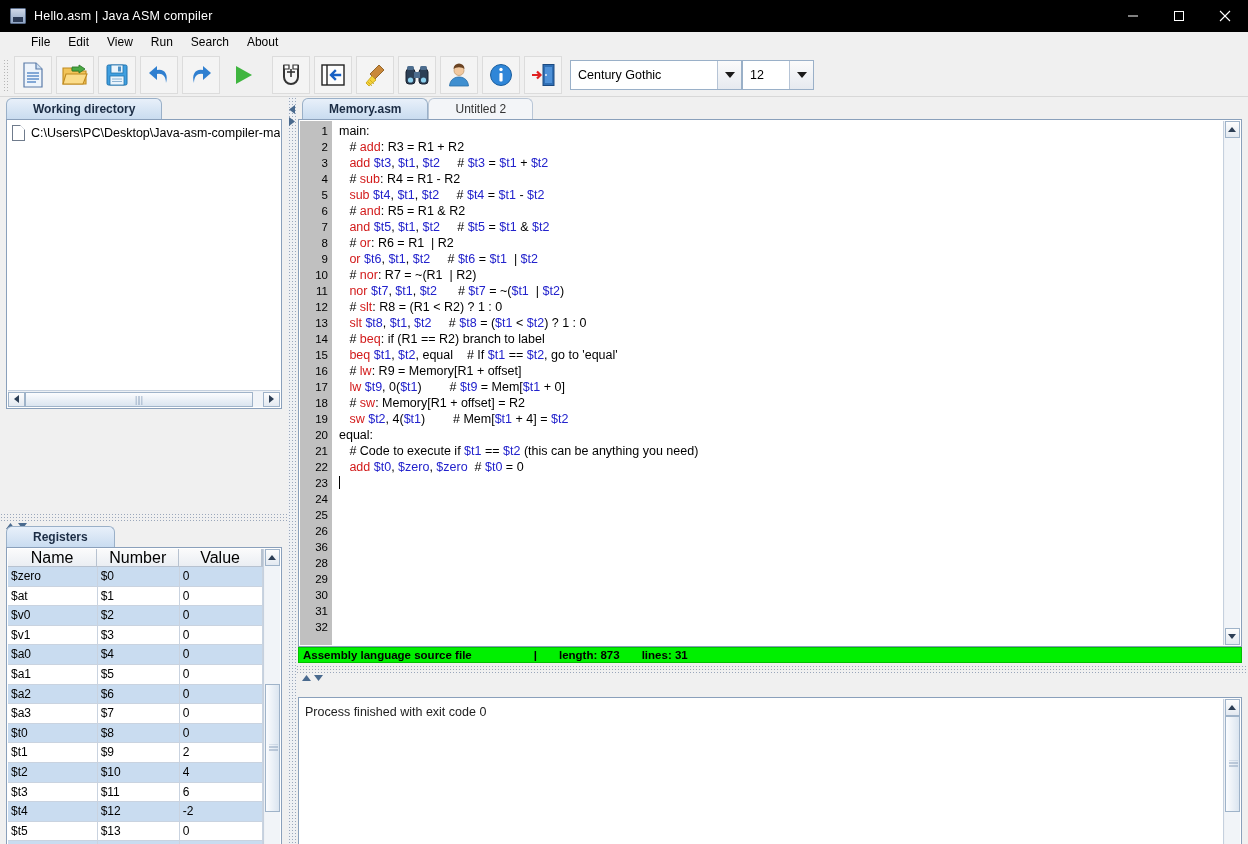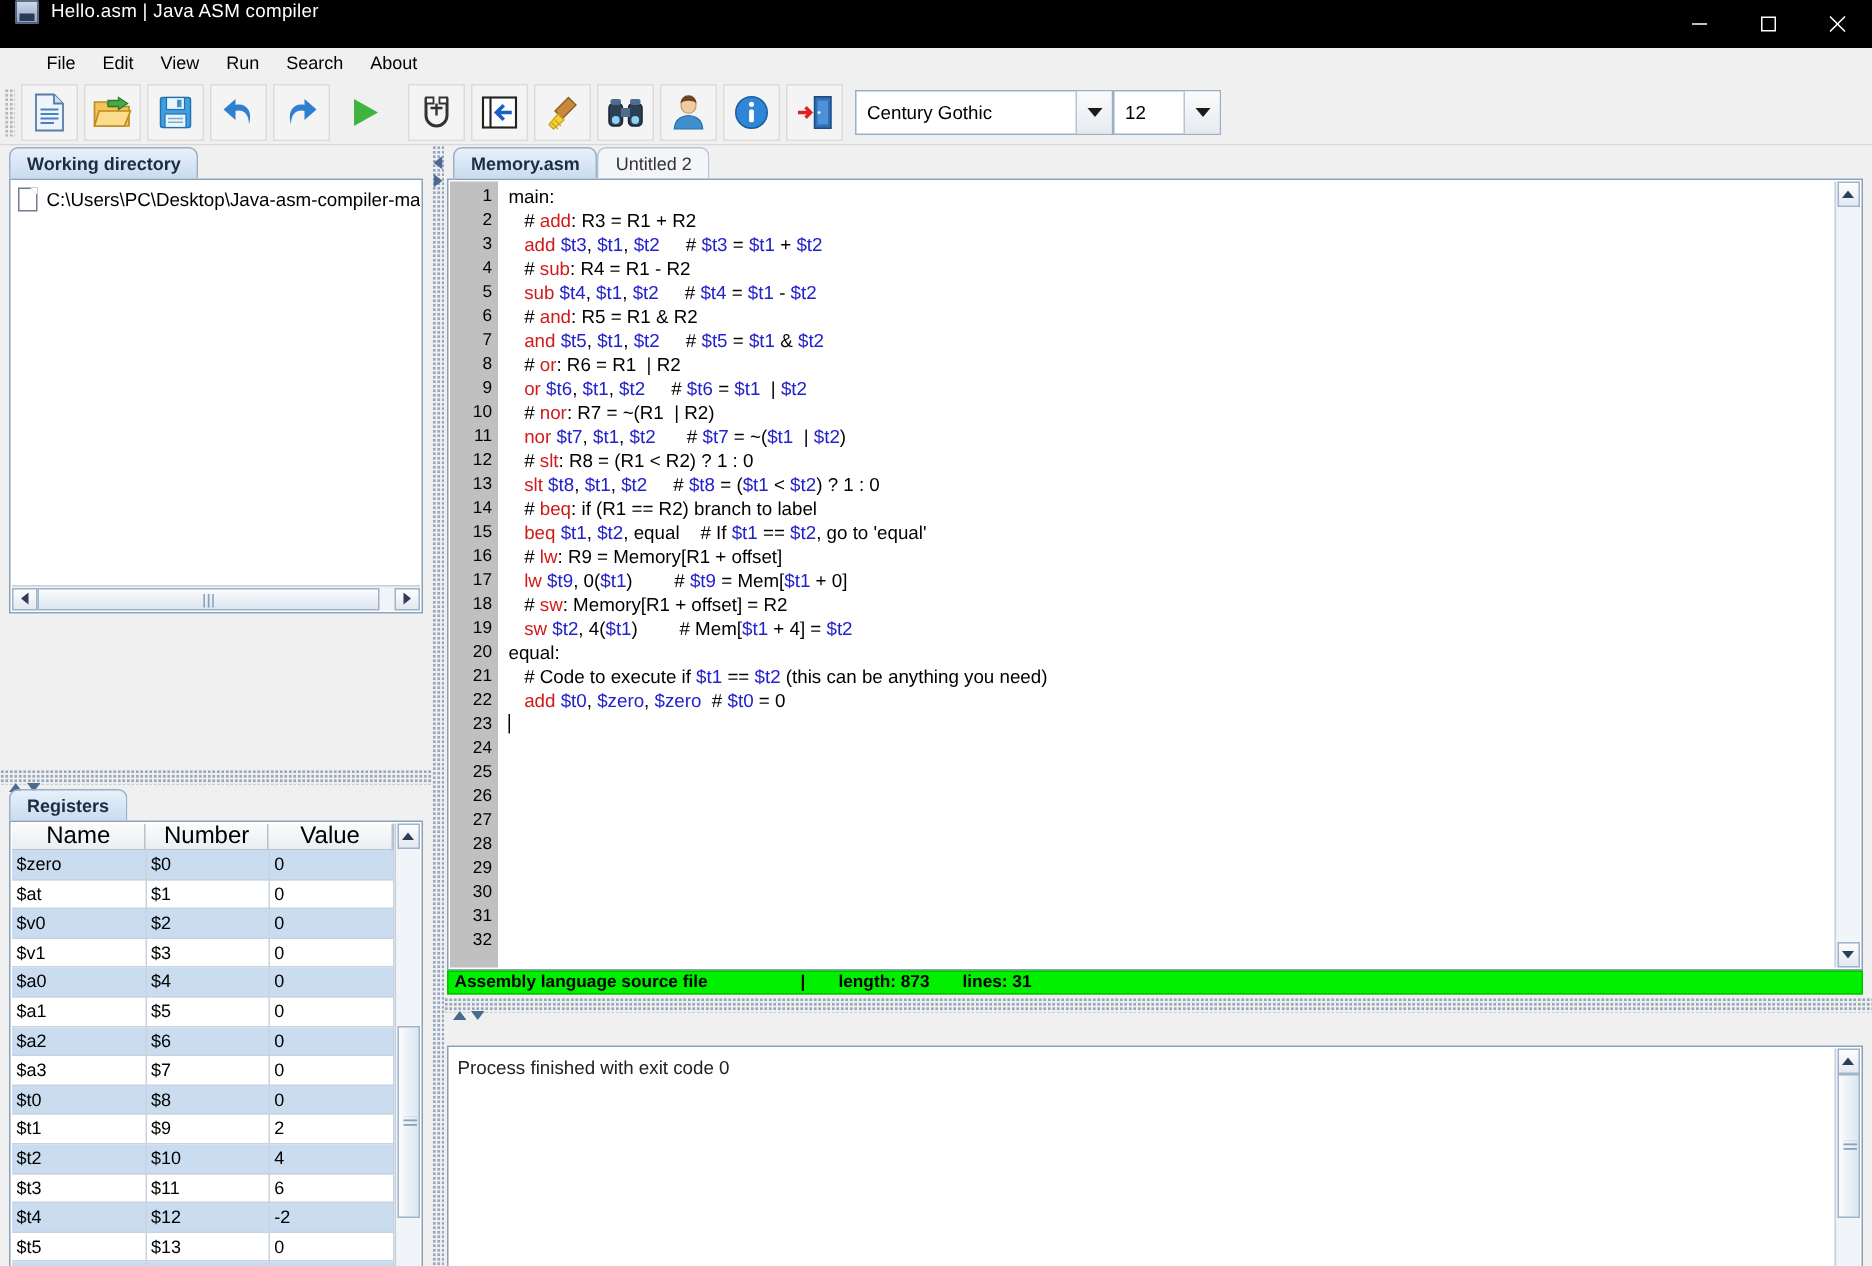--- a/index.html
+++ b/index.html
@@ -7,21 +7,21 @@
     margin: 0; padding: 0;
     width: 1248px; height: 844px;
     overflow: hidden;
     font-family: "Liberation Sans", sans-serif;
     background: #f0f0f0;
   }
 
   
   #titlebar {
     height: 32px; background: #000000; color: #ffffff;
-    display: flex; align-items: flex-start;
+    display: flex; align-items: center;
     position: relative;
   }
   #app-icon {
     width: 16px; height: 16px; margin-left: 10px; margin-right: 8px;
     background: linear-gradient(#cfd8e8,#8fa5c4);
     border: 1px solid #5a6d8a; border-radius: 1px;
     position: relative; flex: 0 0 auto;
   }
   #app-icon::after{
     content:""; position:absolute; left:2px; top:8px; right:2px; height:5px;
@@ -88,21 +88,21 @@
   #left-col { position: absolute; left: 0; top: 0; width: 288px; height: 747px; }
   #split-v { position: absolute; left: 288px; top: 0; width: 8px; height: 747px;
     background: #eef0f3;
     background-image: radial-gradient(#9aa7bb 40%, transparent 41%);
     background-size: 3px 3px;
   }
   #split-v .sarrow { position:absolute; left:1px; width:6px; height:6px; }
 
   .tabrow { height: 22px; display: flex; align-items: flex-end; padding-left: 6px; }
   .tab {
-    height: 21px; padding: 0 11px; font-size: 12px; font-weight: bold; color: #1b2c44;
+    height: 21px; padding: 0 26px; font-size: 12px; font-weight: bold; color: #1b2c44;
     background: linear-gradient(#e8f0fa,#c9dcf0);
     border: 1px solid #9ab0c8; border-bottom: none;
     border-radius: 6px 6px 0 0;
     display: flex; align-items: center;
   }
   .tab.inactive {
     background: #f3f5f8; color: #333; font-weight: normal;
     border-color: #b9c6d6;
   }
 
@@ -600,21 +600,21 @@
           <div>17</div>
           <div>18</div>
           <div>19</div>
           <div>20</div>
           <div>21</div>
           <div>22</div>
           <div>23</div>
           <div>24</div>
           <div>25</div>
           <div>26</div>
-          <div>27</div>
+          <div>36</div>
           <div>28</div>
           <div>29</div>
           <div>30</div>
           <div>31</div>
           <div>32</div>
         </div>
       <div id="code"><div><span class="c">main:</span></div><div><span class="c">   # </span><span class="k">add</span><span class="c">: R3 = R1 + R2</span></div><div><span class="c">   </span><span class="k">add</span><span class="c"> </span><span class="r">$t3</span><span class="c">, </span><span class="r">$t1</span><span class="c">, </span><span class="r">$t2</span><span class="c">     # </span><span class="r">$t3</span><span class="c"> = </span><span class="r">$t1</span><span class="c"> + </span><span class="r">$t2</span></div><div><span class="c"></span></div><div><span class="c">   # </span><span class="k">sub</span><span class="c">: R4 = R1 - R2</span></div><div><span class="c">   </span><span class="k">sub</span><span class="c"> </span><span class="r">$t4</span><span class="c">, </span><span class="r">$t1</span><span class="c">, </span><span class="r">$t2</span><span class="c">     # </span><span class="r">$t4</span><span class="c"> = </span><span class="r">$t1</span><span class="c"> - </span><span class="r">$t2</span></div><div><span class="c"></span></div><div><span class="c">   # </span><span class="k">and</span><span class="c">: R5 = R1 &amp; R2</span></div><div><span class="c">   </span><span class="k">and</span><span class="c"> </span><span class="r">$t5</span><span class="c">, </span><span class="r">$t1</span><span class="c">, </span><span class="r">$t2</span><span class="c">     # </span><span class="r">$t5</span><span class="c"> = </span><span class="r">$t1</span><span class="c"> &amp; </span><span class="r">$t2</span></div><div><span class="c"></span></div><div><span class="c">   # </span><span class="k">or</span><span class="c">: R6 = R1  | R2</span></div><div><span class="c">   </span><span class="k">or</span><span class="c"> </span><span class="r">$t6</span><span class="c">, </span><span class="r">$t1</span><span class="c">, </span><span class="r">$t2</span><span class="c">     # </span><span class="r">$t6</span><span class="c"> = </span><span class="r">$t1</span><span class="c">  | </span><span class="r">$t2</span></div><div><span class="c"></span></div><div><span class="c">   # </span><span class="k">nor</span><span class="c">: R7 = ~(R1  | R2)</span></div><div><span class="c">   </span><span class="k">nor</span><span class="c"> </span><span class="r">$t7</span><span class="c">, </span><span class="r">$t1</span><span class="c">, </span><span class="r">$t2</span><span class="c">      # </span><span class="r">$t7</span><span class="c"> = ~(</span><span class="r">$t1</span><span class="c">  | </span><span class="r">$t2</span><span class="c">)</span></div><div><span class="c"></span></div><div><span class="c">   # </span><span class="k">slt</span><span class="c">: R8 = (R1 &lt; R2) ? 1 : 0</span></div><div><span class="c">   </span><span class="k">slt</span><span class="c"> </span><span class="r">$t8</span><span class="c">, </span><span class="r">$t1</span><span class="c">, </span><span class="r">$t2</span><span class="c">     # </span><span class="r">$t8</span><span class="c"> = (</span><span class="r">$t1</span><span class="c"> &lt; </span><span class="r">$t2</span><span class="c">) ? 1 : 0</span></div><div><span class="c"></span></div><div><span class="c">   # </span><span class="k">beq</span><span class="c">: if (R1 == R2) branch to label</span></div><div><span class="c">   </span><span class="k">beq</span><span class="c"> </span><span class="r">$t1</span><span class="c">, </span><span class="r">$t2</span><span class="c">, equal</span><span class="c">    # If </span><span class="r">$t1</span><span class="c"> == </span><span class="r">$t2</span><span class="c">, go to 'equal'</span></div><div><span class="c"></span></div><div><span class="c">   # </span><span class="k">lw</span><span class="c">: R9 = Memory[R1 + offset]</span></div><div><span class="c">   </span><span class="k">lw</span><span class="c"> </span><span class="r">$t9</span><span class="c">, 0(</span><span class="r">$t1</span><span class="c">)</span><span class="c">        # </span><span class="r">$t9</span><span class="c"> = Mem[</span><span class="r">$t1</span><span class="c"> + 0]</span></div><div><span class="c"></span></div><div><span class="c">   # </span><span class="k">sw</span><span class="c">: Memory[R1 + offset] = R2</span></div><div><span class="c">   </span><span class="k">sw</span><span class="c"> </span><span class="r">$t2</span><span class="c">, 4(</span><span class="r">$t1</span><span class="c">)</span><span class="c">        # Mem[</span><span class="r">$t1</span><span class="c"> + 4] = </span><span class="r">$t2</span></div><div><span class="c"></span></div><div><span class="c">equal:</span></div><div><span class="c">   # Code to execute if </span><span class="r">$t1</span><span class="c"> == </span><span class="r">$t2</span><span class="c"> (this can be anything you need)</span></div><div><span class="c">   </span><span class="k">add</span><span class="c"> </span><span class="r">$t0</span><span class="c">, </span><span class="r">$zero</span><span class="c">, </span><span class="r">$zero</span><span class="c">  # </span><span class="r">$t0</span><span class="c"> = 0</span></div><div><span class="c"></span><span class="caret"></span></div></div>
       <div class="vscroll">
         <div class="sb-vbtn">
             <span class="tri-u"></span>

